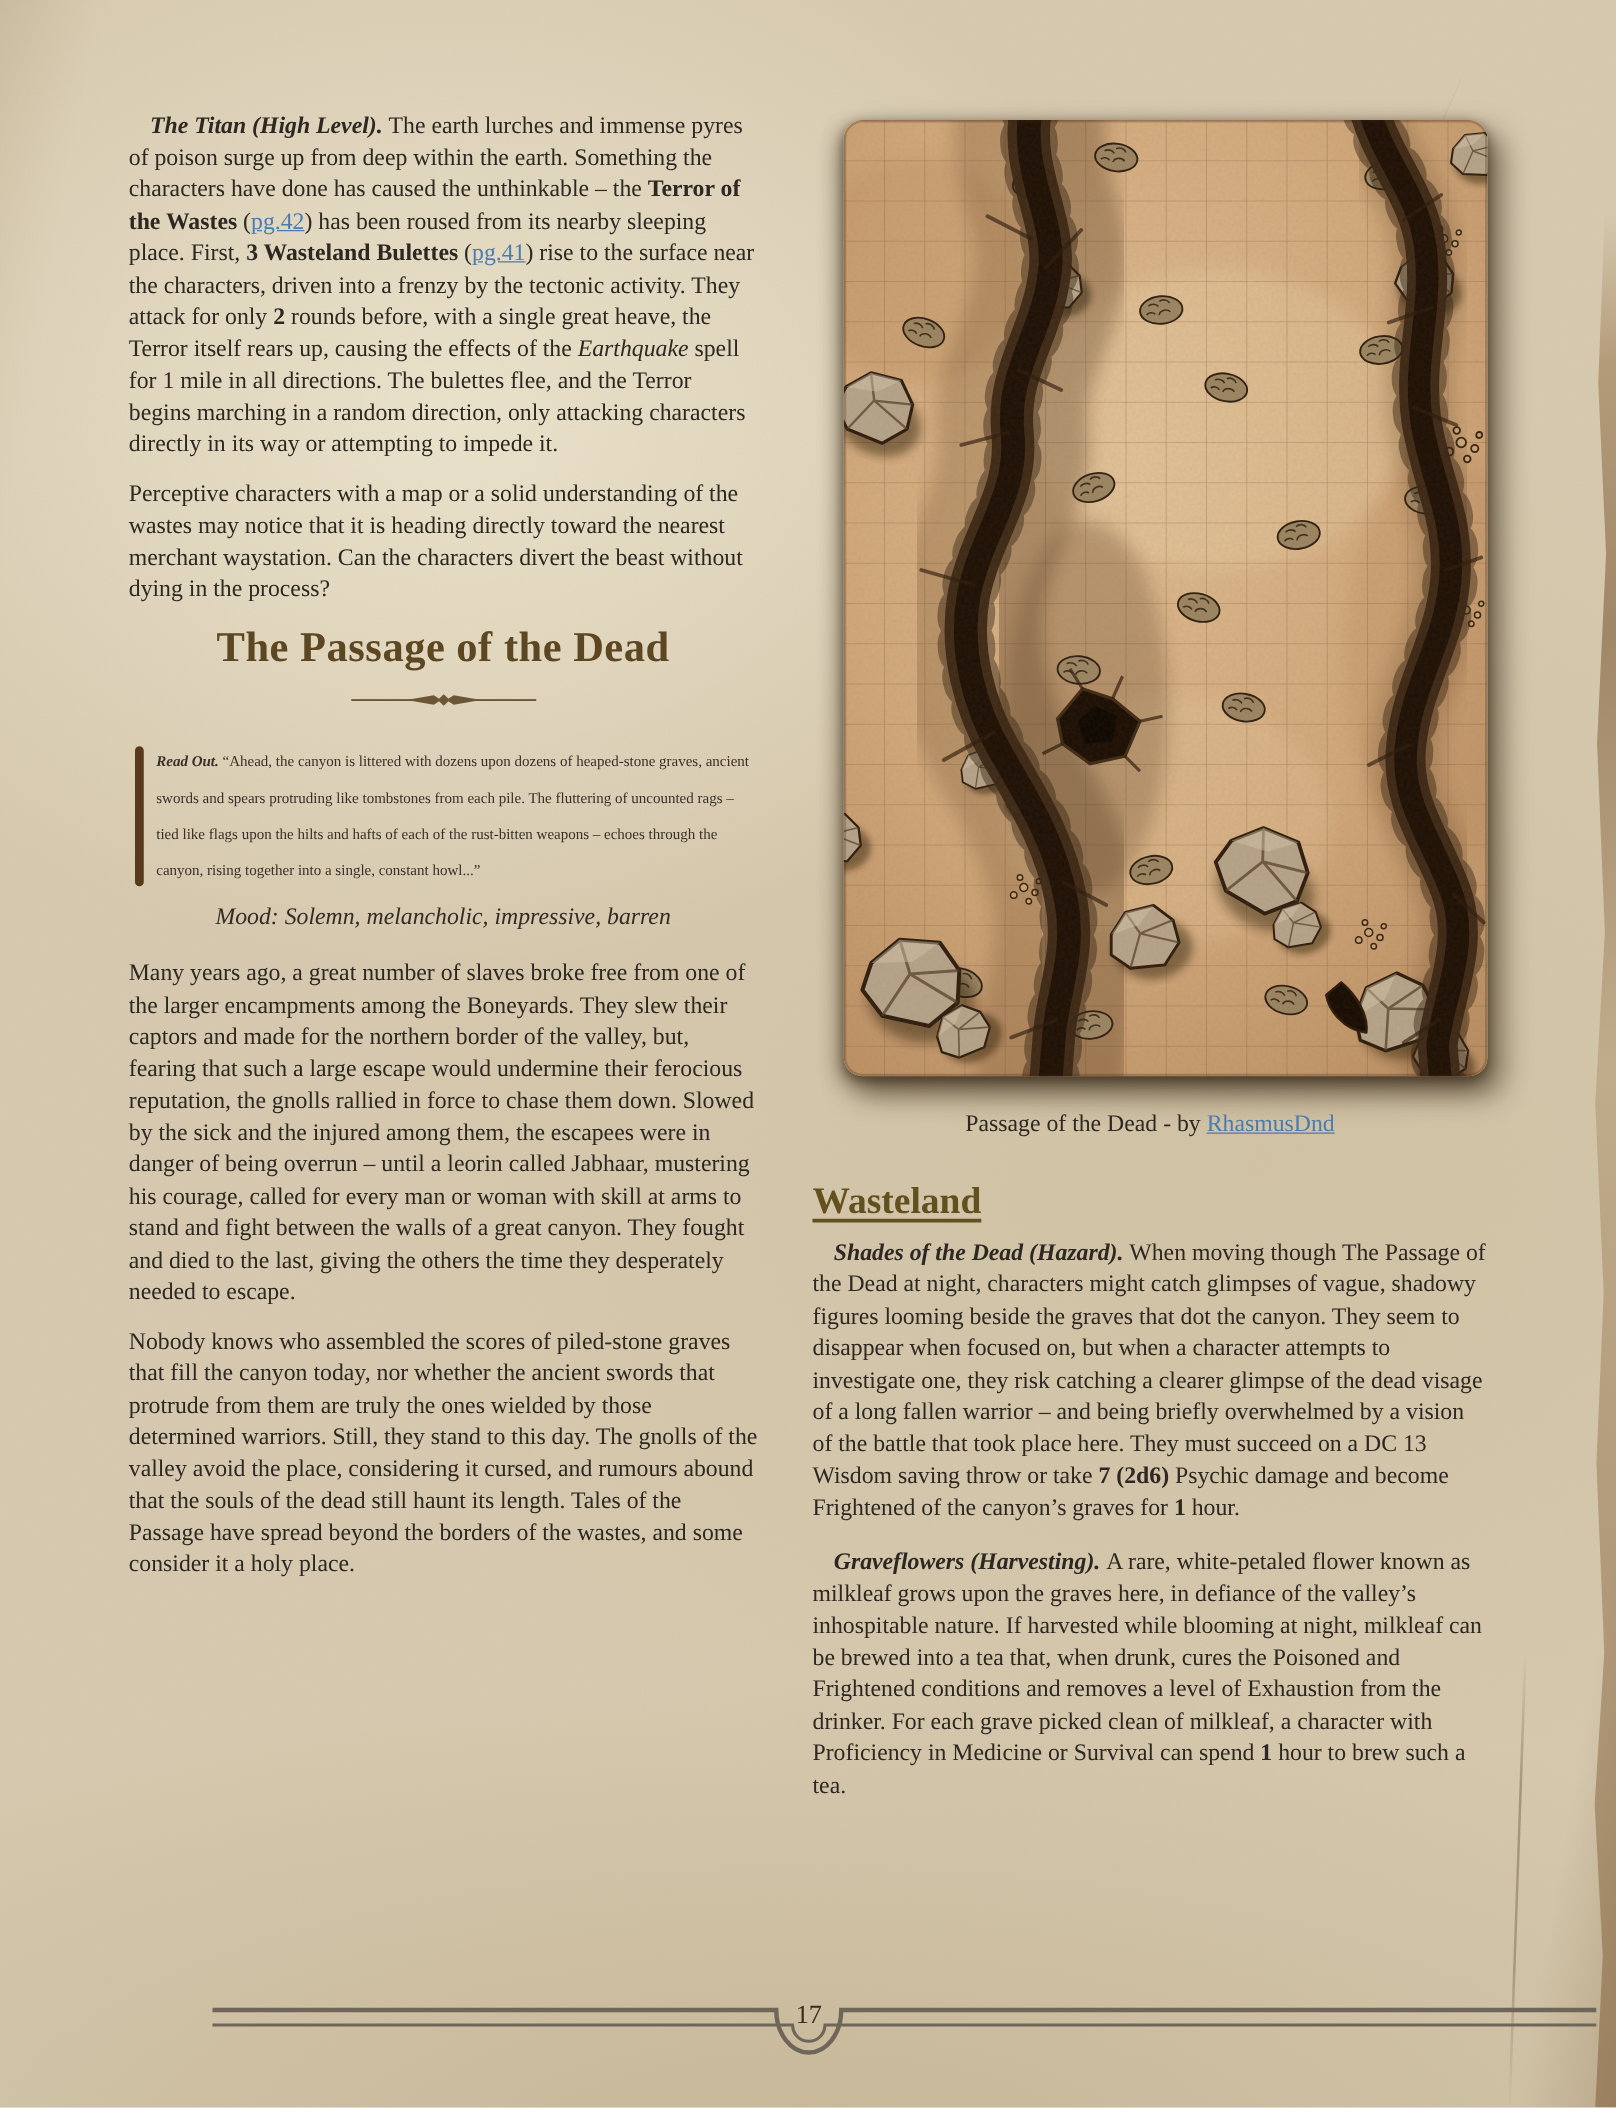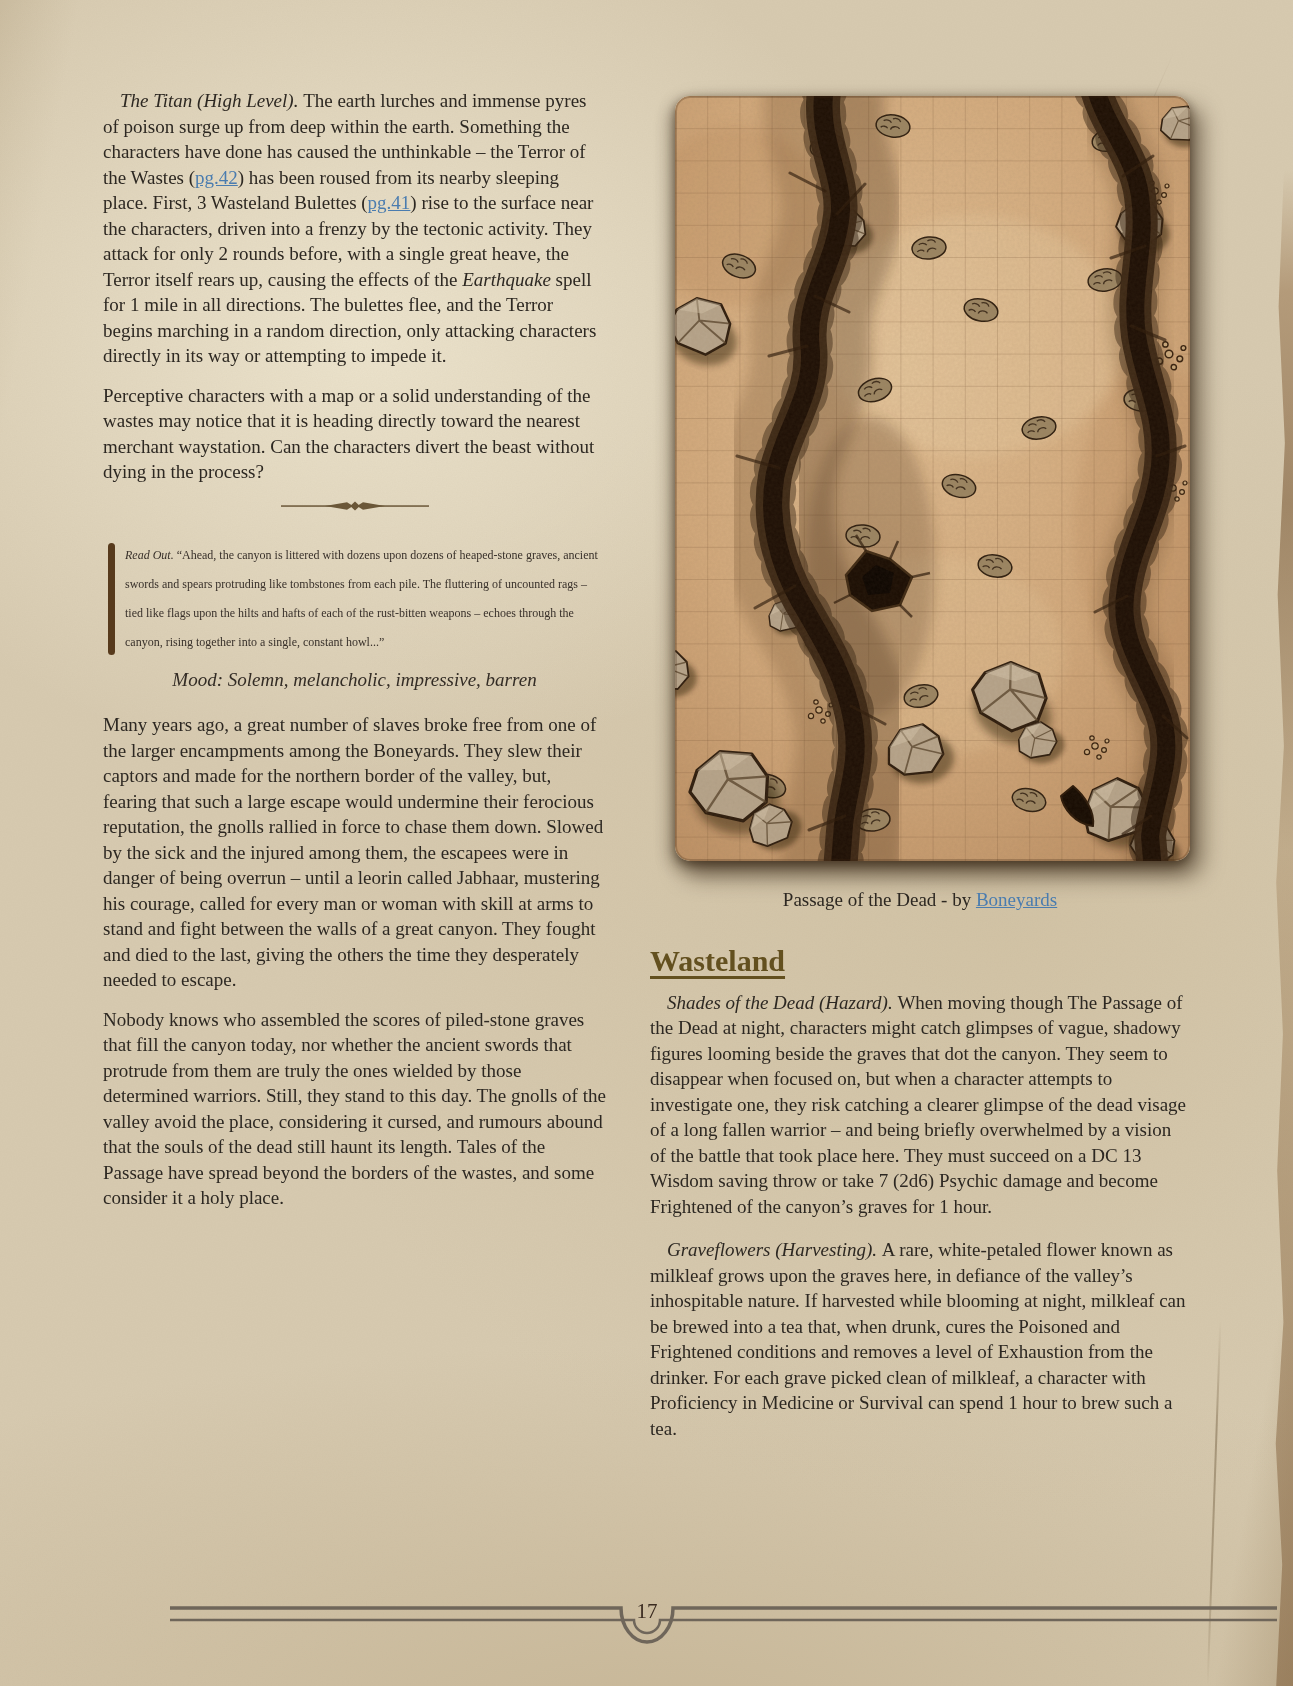--- a/index.html
+++ b/index.html
@@ -21,21 +21,21 @@
     clip-path:polygon(62% 0,100% 0,100% 100%,30% 100%,55% 92%,28% 84%,60% 76%,34% 66%,58% 57%,30% 47%,62% 38%,36% 28%,66% 18%,40% 9%);
   }
   .crease{position:absolute;pointer-events:none;background:linear-gradient(to bottom,rgba(110,90,60,0),rgba(110,90,60,.45) 30%,rgba(110,90,60,.4) 70%,rgba(110,90,60,0));}
   .crease.c1{right:78px;top:1320px;height:366px;width:2px;transform:rotate(2deg);}
   .crease.c2{right:180px;top:40px;height:300px;width:1px;transform:rotate(24deg);opacity:.5;}
 
   .col-left{position:absolute;left:103px;top:88px;width:503px;font-size:19px;line-height:25.5px;}
   .col-right{position:absolute;left:650px;top:96px;width:540px;font-size:19px;line-height:25.5px;}
 
   p{margin:0;}
-  .b{font-weight:normal;}
+  .b{font-weight:bold;}
   .i{font-style:italic;}
   .lead-indent{text-indent:17px;}
   .gap{margin-top:14px;}
   a.link{color:#4a7caf;cursor:pointer;}
 
   .section-title{margin:14px 0 0 0;font-size:34px;line-height:40px;font-weight:bold;
     color:#5c4722;text-align:center;letter-spacing:.4px;}
   .divider{display:block;margin:14px auto 0 auto;}
 
   .readout{position:relative;margin-top:28px;padding-left:22px;font-size:12px;line-height:29px;color:#38302a;}
@@ -68,20 +68,21 @@
     <rect width="100%" height="100%" filter="url(#papernoise)"></rect>
   </svg>
   <div class="torn-edge"></div>
   <div class="crease c1"></div>
   <div class="crease c2"></div>
 
   <div class="col-left">
     <p class="lead-indent"><span class="b i">The Titan (High Level). </span><span>The earth lurches and immense pyres of poison surge up from deep within the earth. Something the characters have done has caused the unthinkable – the </span><span class="b">Terror of the Wastes</span><span> (</span><a href="#" class="link">pg.42</a><span>) has been roused from its nearby sleeping place. First, </span><span class="b">3 Wasteland Bulettes</span><span> (</span><a href="#" class="link">pg.41</a><span>) rise to the surface near the characters, driven into a frenzy by the tectonic activity. They attack for only </span><span class="b">2</span><span> rounds before, with a single great heave, the Terror itself rears up, causing the effects of the </span><span class="i">Earthquake</span><span> spell for 1 mile in all directions. The bulettes flee, and the Terror begins marching in a random direction, only attacking characters directly in its way or attempting to impede it.</span></p>
     <p class="gap">Perceptive characters with a map or a solid understanding of the wastes may notice that it is heading directly toward the nearest merchant waystation. Can the characters divert the beast without dying in the process?</p>
 
+    <h1 class="section-title">The Passage of the Dead</h1>
 
     <svg class="divider" width="150" height="14" viewBox="0 0 150 14">
       <g fill="#6b5738" stroke="none">
         <rect x="1" y="6.3" width="50" height="1.5"></rect>
         <rect x="99" y="6.3" width="50" height="1.5"></rect>
         <polygon points="45,7 67,3.2 73,7 67,10.8"></polygon>
         <polygon points="105,7 83,3.2 77,7 83,10.8"></polygon>
         <polygon points="75,2.4 79.8,7 75,11.6 70.2,7"></polygon>
       </g>
     </svg>
@@ -218,21 +219,21 @@
             <path d="M448,80 l30,-20 M456,230 l34,14 M482,360 l28,-10 M452,500 l-32,16 M488,620 l24,22 M476,720 l-28,18 M470,150 l-34,12" stroke="#2c1a0a" stroke-width="3" opacity="0.65"></path>
             <path d="M398,690 C410,700 420,716 418,730 C400,728 388,712 386,700 Z" fill="#160b03" stroke="#2c1a0a" stroke-width="2"></path>
           </g>
 
           <rect width="515" height="765" filter="url(#mapnoise)" opacity="0.9"></rect>
           <rect x="1" y="1" width="513" height="763" rx="14" fill="none" stroke="#3a240f" stroke-opacity="0.25" stroke-width="2"></rect>
         </g>
       </svg>
     </div>
 
-    <p class="map-caption"><span>Passage of the Dead - by </span><a class="link" href="#">Boneyards</a></p>
+    <p class="map-caption"><span>Passage of the Dead - by </span><a class="link" href="#">RhasmusDnd</a></p>
 
     <h2 class="encounters">Wasteland</h2>
 
     <p class="enc-p1 lead-indent"><span class="b i">Shades of the Dead (Hazard). </span><span>When moving though The Passage of the Dead at night, characters might catch glimpses of vague, shadowy figures looming beside the graves that dot the canyon. They seem to disappear when focused on, but when a character attempts to investigate one, they risk catching a clearer glimpse of the dead visage of a long fallen warrior – and being briefly overwhelmed by a vision of the battle that took place here. They must succeed on a DC 13 Wisdom saving throw or take </span><span class="b">7 (2d6)</span><span> Psychic damage and become Frightened of the canyon’s graves for </span><span class="b">1</span><span> hour.</span></p>
     <p class="enc-p2 lead-indent"><span class="b i">Graveflowers (Harvesting). </span><span>A rare, white-petaled flower known as milkleaf grows upon the graves here, in defiance of the valley’s inhospitable nature. If harvested while blooming at night, milkleaf can be brewed into a tea that, when drunk, cures the Poisoned and Frightened conditions and removes a level of Exhaustion from the drinker. For each grave picked clean of milkleaf, a character with Proficiency in Medicine or Survival can spend </span><span class="b">1</span><span> hour to brew such a tea.</span></p>
   </div>
 
   <svg class="footer-svg" width="1293" height="60" viewBox="0 0 1293 60">
     <g fill="none" stroke="#6f665a">
       <path d="M170,15 H621 A26 34 0 0 0 673,15 H1277" stroke-width="3.5"></path>

